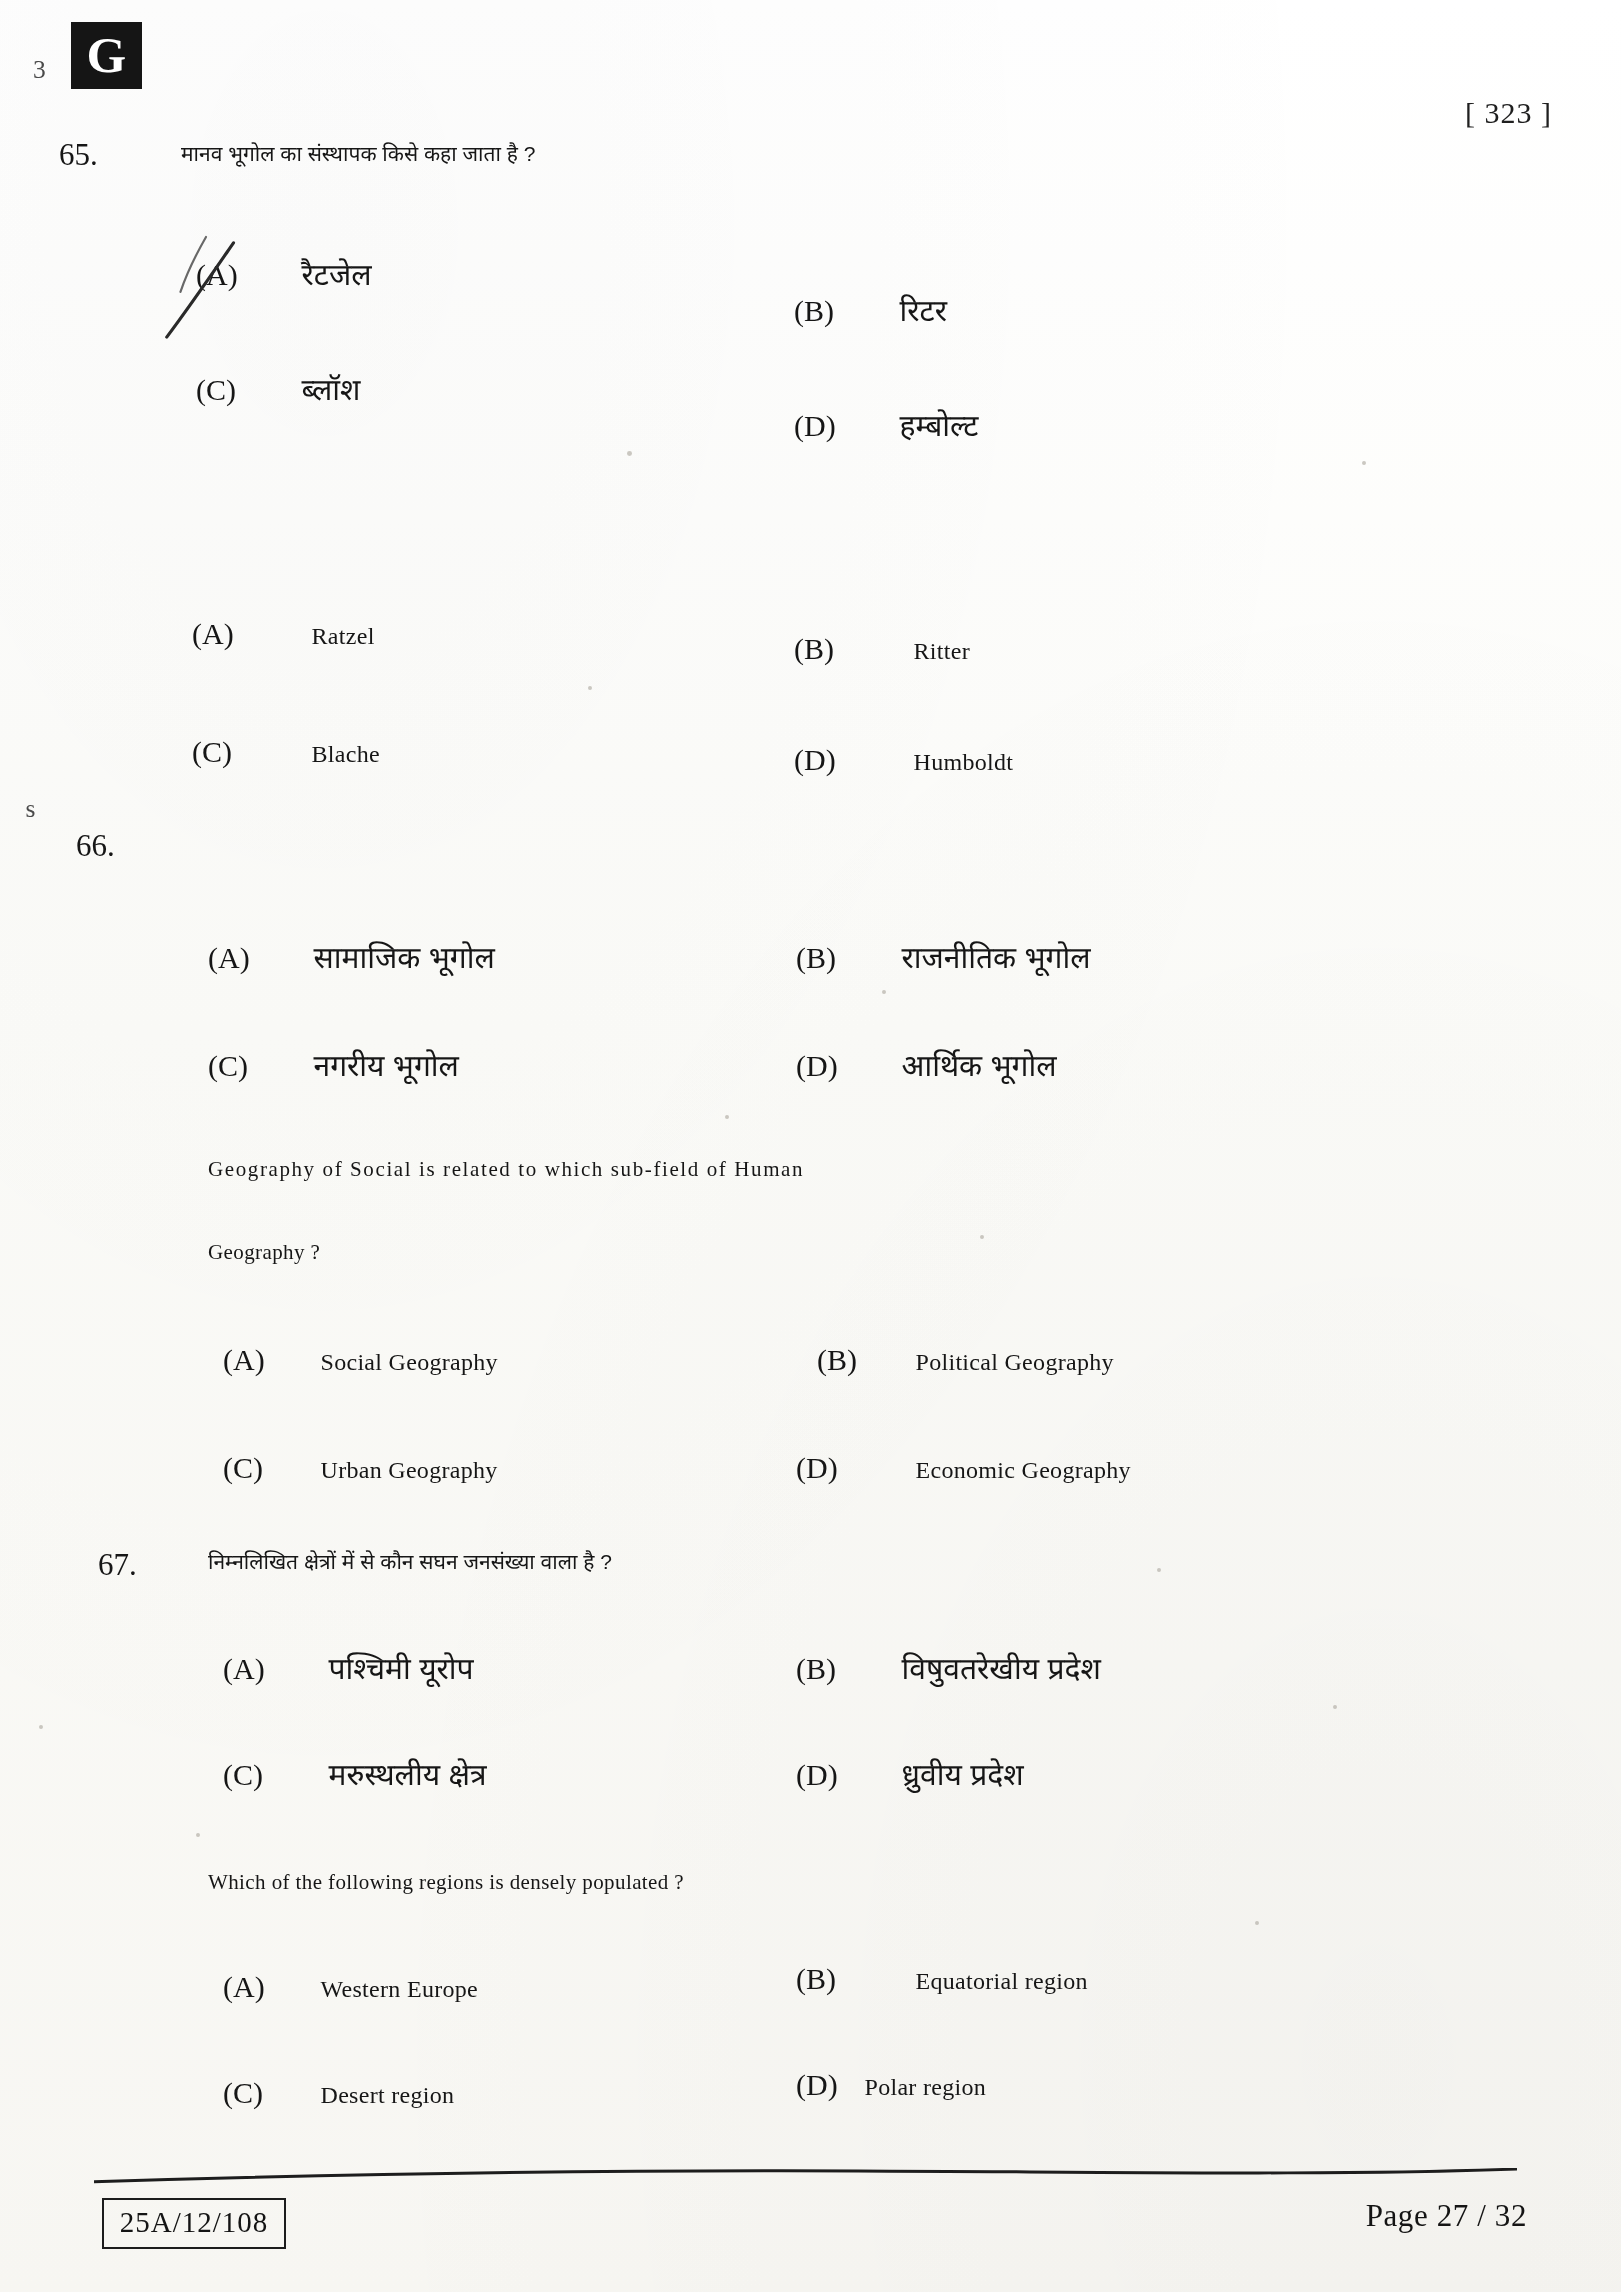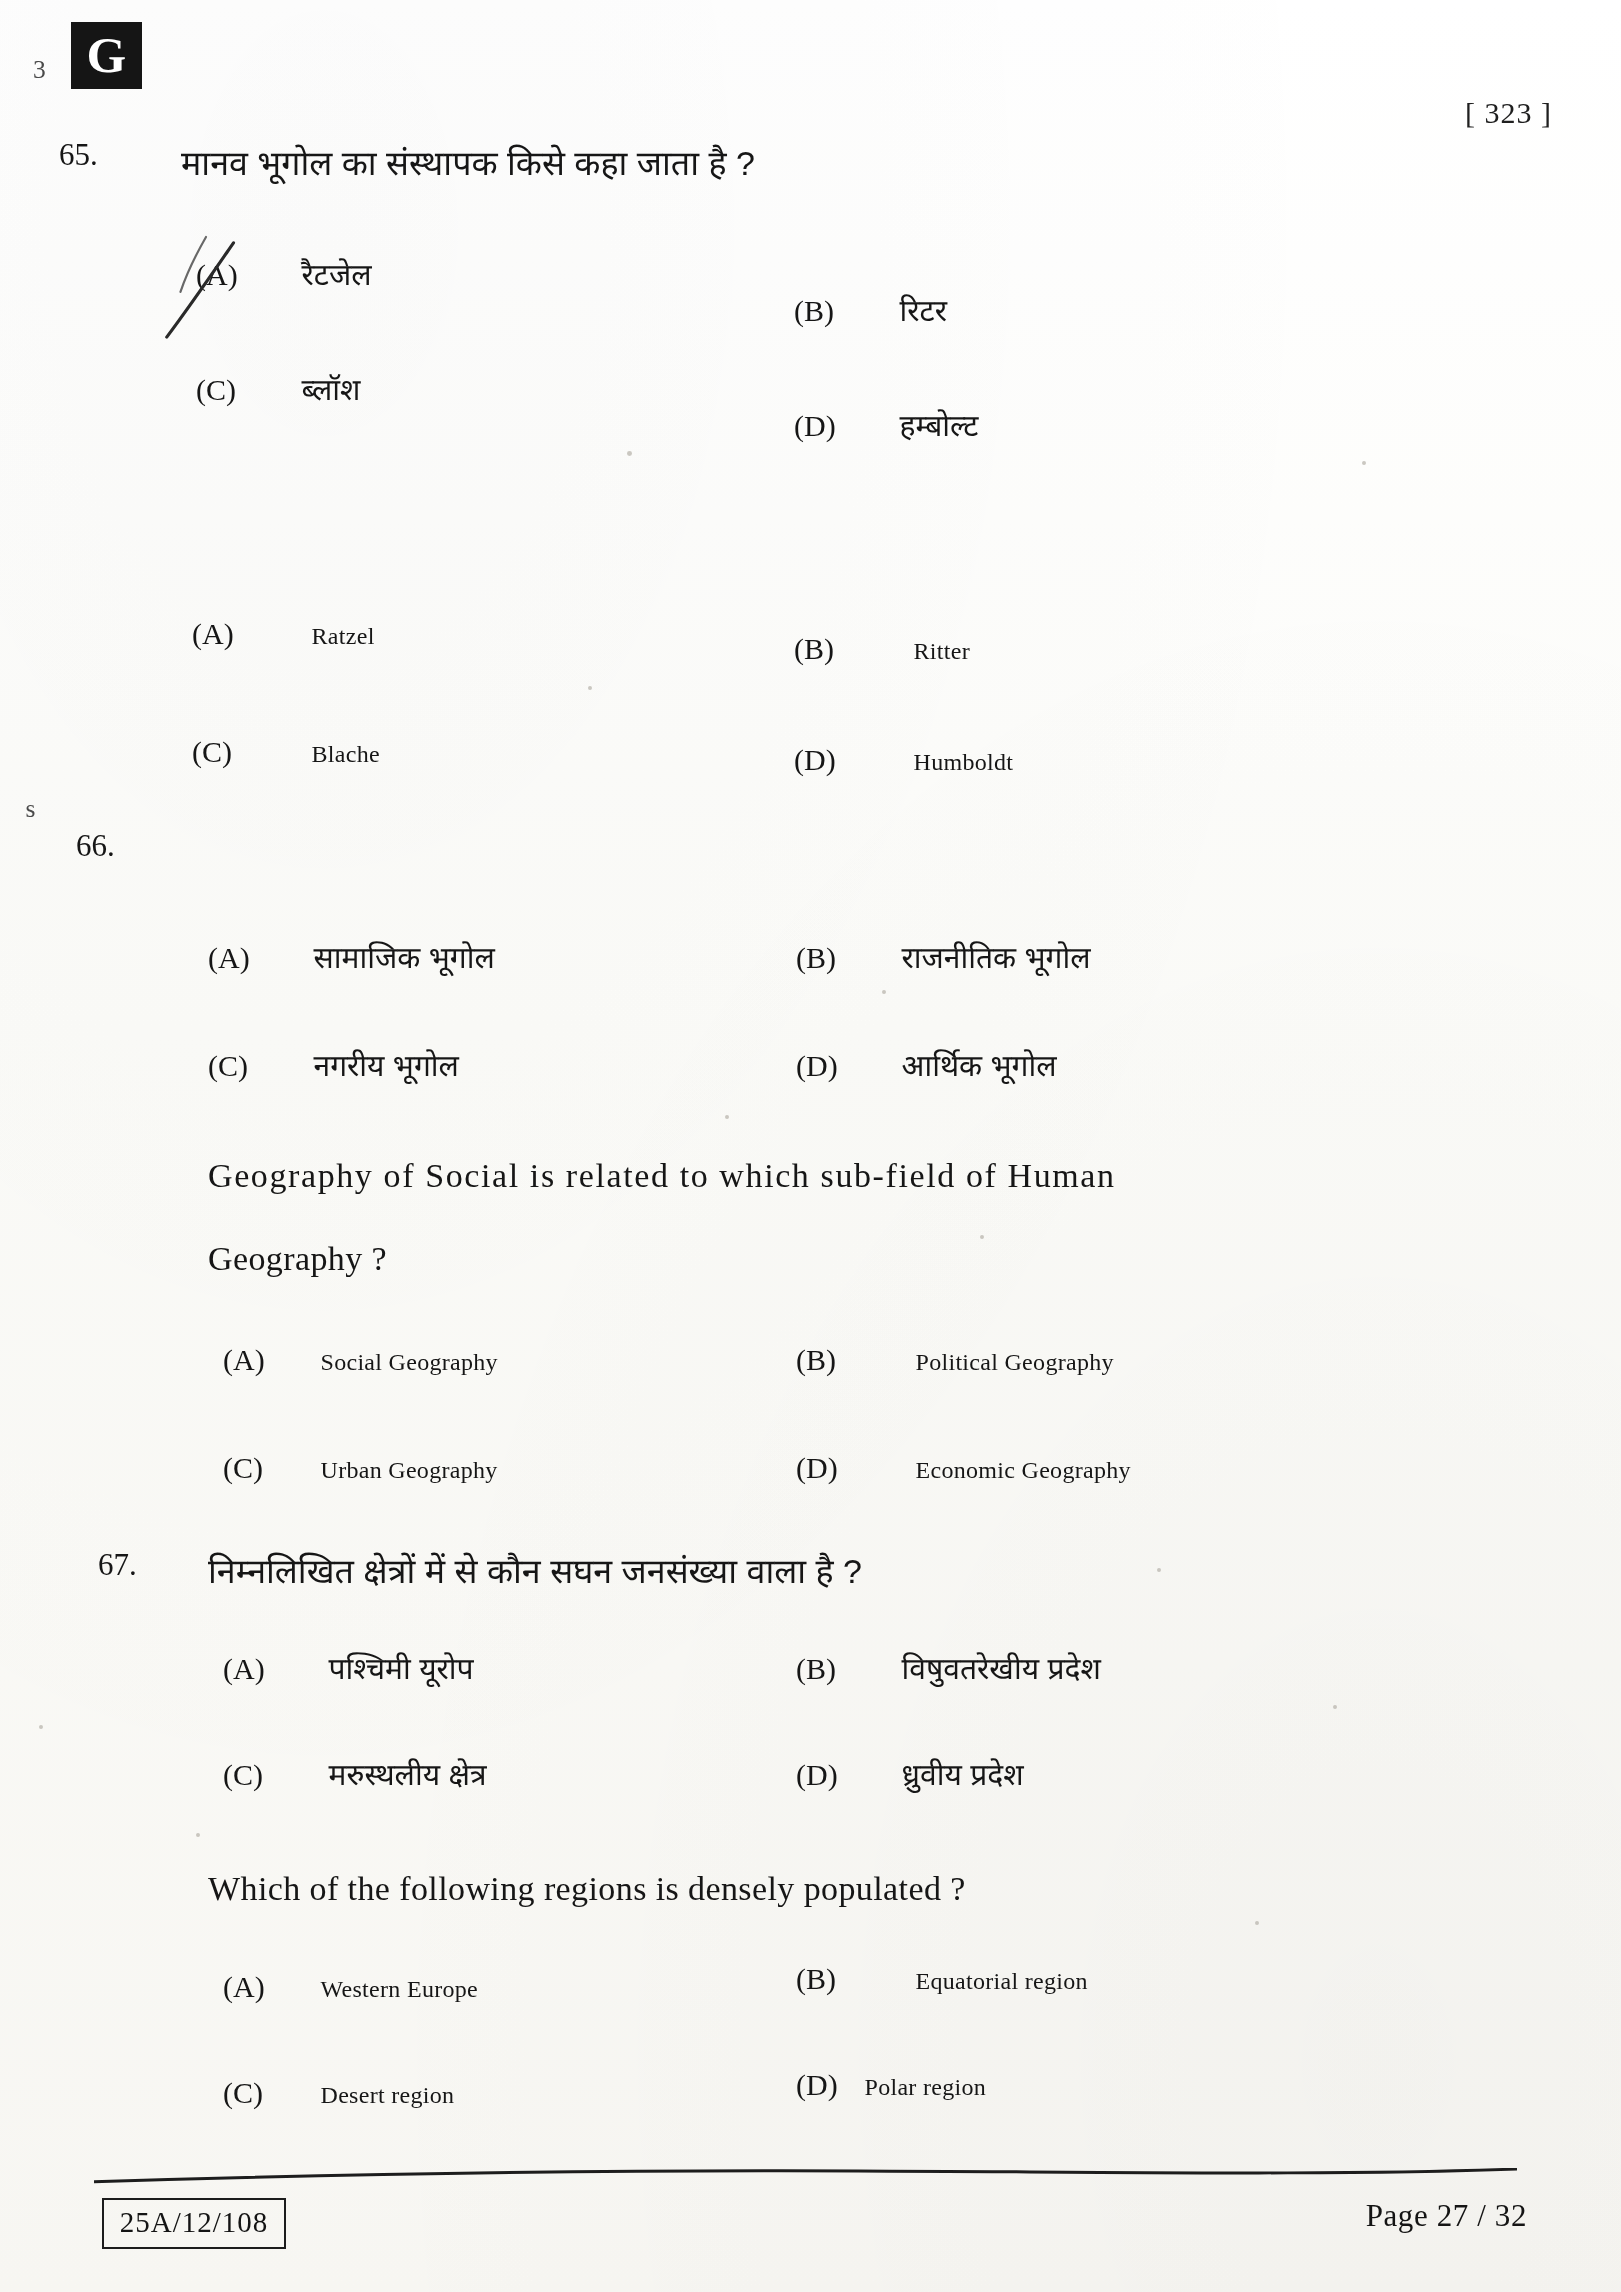--- a/index.html
+++ b/index.html
@@ -79,21 +79,21 @@
   }
 
   
   .qnum {
     position: absolute;
     font-size: 31px;
     color: #161616;
   }
   .qtext {
     position: absolute;
-    font-size: 34px;
+    font-size: 21px;
     color: #161616;
     white-space: nowrap;
   }
   .qtext.hindi, .opt .olabel.hindi, .opt .otext.hindi {
     font-family: "Liberation Sans", sans-serif;
   }
   .qtext.eng {
     font-family: "Liberation Serif", serif;
     letter-spacing: 0.4px;
   }
@@ -243,21 +243,21 @@
       <span class="otext hindi" style="margin-left:37px;">आर्थिक भूगोल</span>
     </div>
 
     <div class="qtext eng" style="left:208px; top:1157px; letter-spacing:1.6px;">Geography of Social is related to which sub-field of Human</div>
     <div class="qtext eng" style="left:208px; top:1240px;">Geography ?</div>
 
     <div class="opt" style="left:223px; top:1343px;">
       <span class="olabel">(A)</span>
       <span class="otext eng" style="margin-left:29px;">Social Geography</span>
     </div>
-    <div class="opt" style="left:796px; top:1343px;">
+    <div class="opt" style="left:796px; top:1343px;text-align:right;">
       <span class="olabel">(B)</span>
       <span class="otext eng" style="margin-left:51px;">Political Geography</span>
     </div>
     <div class="opt" style="left:223px; top:1451px;">
       <span class="olabel">(C)</span>
       <span class="otext eng" style="margin-left:29px;">Urban Geography</span>
     </div>
     <div class="opt" style="left:796px; top:1451px;">
       <span class="olabel">(D)</span>
       <span class="otext eng" style="margin-left:51px;">Economic Geography</span>

